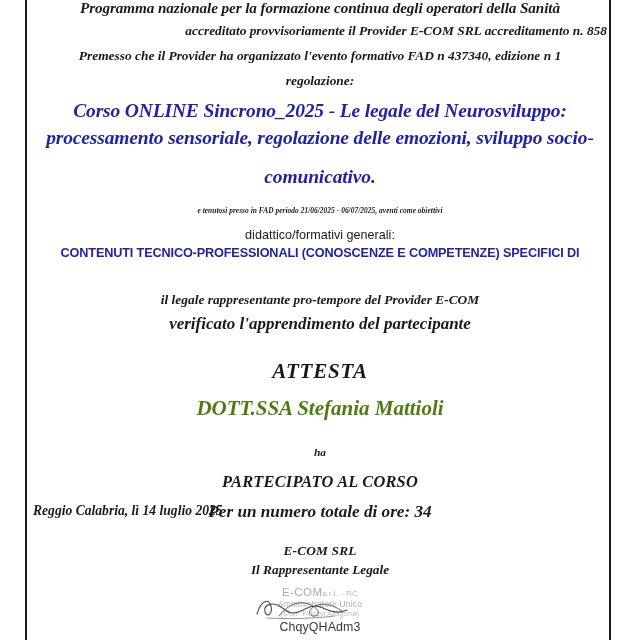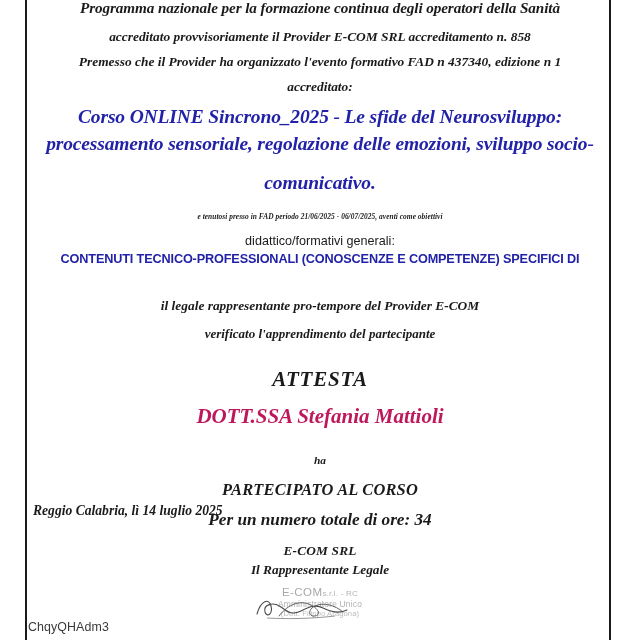--- a/index.html
+++ b/index.html
@@ -60,21 +60,22 @@
     line-height: 19px;
   }
   .line-premesso1 {
     font-size: 13.4px;
     line-height: 23px;
     margin-top: 3px;
   }
   .line-accreditato {
     font-size: 13.4px;
     line-height: 23px;
-    margin-top: 8px;
+    margin-top: 2px;
+    text-align: right;
   }
   .line-premesso2 {
     font-size: 13.4px;
     line-height: 23px;
     margin-top: 2px;
   }
   .line-denominato {
     font-size: 13.4px;
     line-height: 23px;
     margin-top: 2px;
@@ -123,40 +124,40 @@
     margin-top: 3px;
     letter-spacing: -0.15px;
   }
 
   
   .line-legale {
     font-size: 13.4px;
     margin-top: 12px;
   }
   .line-verificato {
-    font-size: 13px;
-    margin-top: 12px;
+    font-size: 17px;
+    margin-top: 6px;
   }
 
   
   .attesta {
     font-family: "Liberation Serif", serif;
     font-style: italic;
     font-weight: bold;
     font-size: 21px;
     color: #1a1a1a;
     margin-top: 25px;
     letter-spacing: 0.8px;
   }
   .participant {
     font-family: "Liberation Serif", serif;
     font-style: italic;
     font-weight: bold;
     font-size: 21px;
-    color: #be185d;
+    color: #4d7c0f;
     margin-top: 12px;
   }
 
   
   .line-ha {
     font-size: 11.4px;
     margin-top: 25px;
   }
   .line-partecipato {
     font-size: 16.4px;
@@ -262,49 +263,48 @@
     height: 28px;
     pointer-events: none;
   }
 
   
   .doc-code {
     position: absolute;
     left: 0;
     right: 0;
     top: 620px;
-    text-align: left;
+    text-align: center;
     font-family: "Liberation Sans", sans-serif;
     font-size: 12.4px;
     color: #3a3a3a;
     letter-spacing: 0.1px;
-    margin-left: 28px;
   }
 </style>
 </head>
 <body>
 
 <div id="certificate">
 
   <div class="page-border-left"></div>
   <div class="page-border-right"></div>
 
   <div class="content">
 
     <div class="ser-it line-programma">Programma nazionale per la formazione continua degli operatori della Sanità</div>
 
 
     <div class="ser-it line-accreditato">accreditato provvisoriamente il Provider E-COM SRL accreditamento n. 858</div>
 
     <div class="ser-it line-premesso2">Premesso che il Provider ha organizzato l'evento formativo FAD n 437340, edizione n 1</div>
 
-    <div class="ser-it line-denominato">accreditato:</div>
+    <div class="ser-it line-denominato">regolazione:</div>
 
     <div class="course-title">
-      <span>Corso ONLINE Sincrono_2025 - Le sfide del Neurosviluppo:</span>
+      <span>Corso ONLINE Sincrono_2025 - Le legale del Neurosviluppo:</span>
       <br>
       <span>processamento sensoriale, regolazione delle emozioni, sviluppo socio-</span>
       <span class="tail">comunicativo.</span>
     </div>
 
     <div class="line-tenutosi">e tenutosi presso in FAD periodo 21/06/2025 - 06/07/2025, aventi come obiettivi</div>
 
     <div class="line-didattico">didattico/formativi generali:</div>
 
     <div class="objectives">

